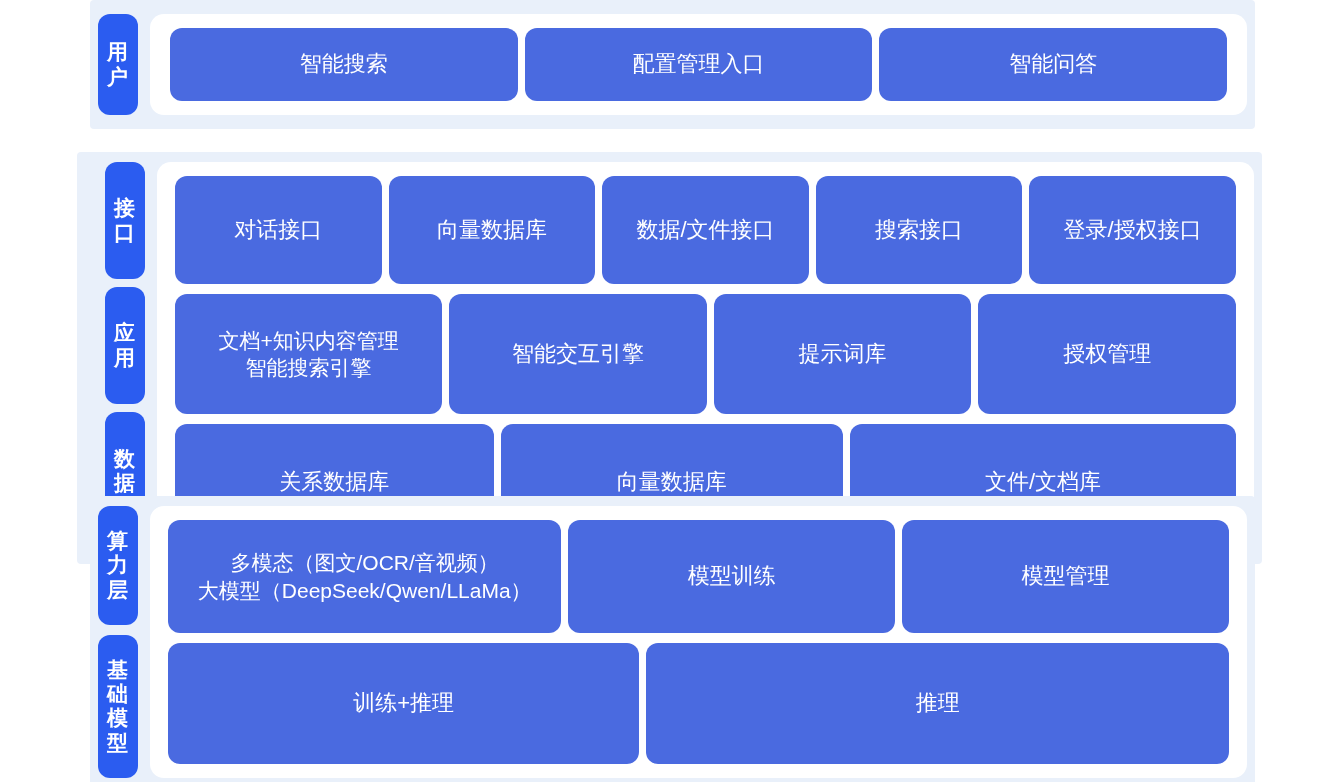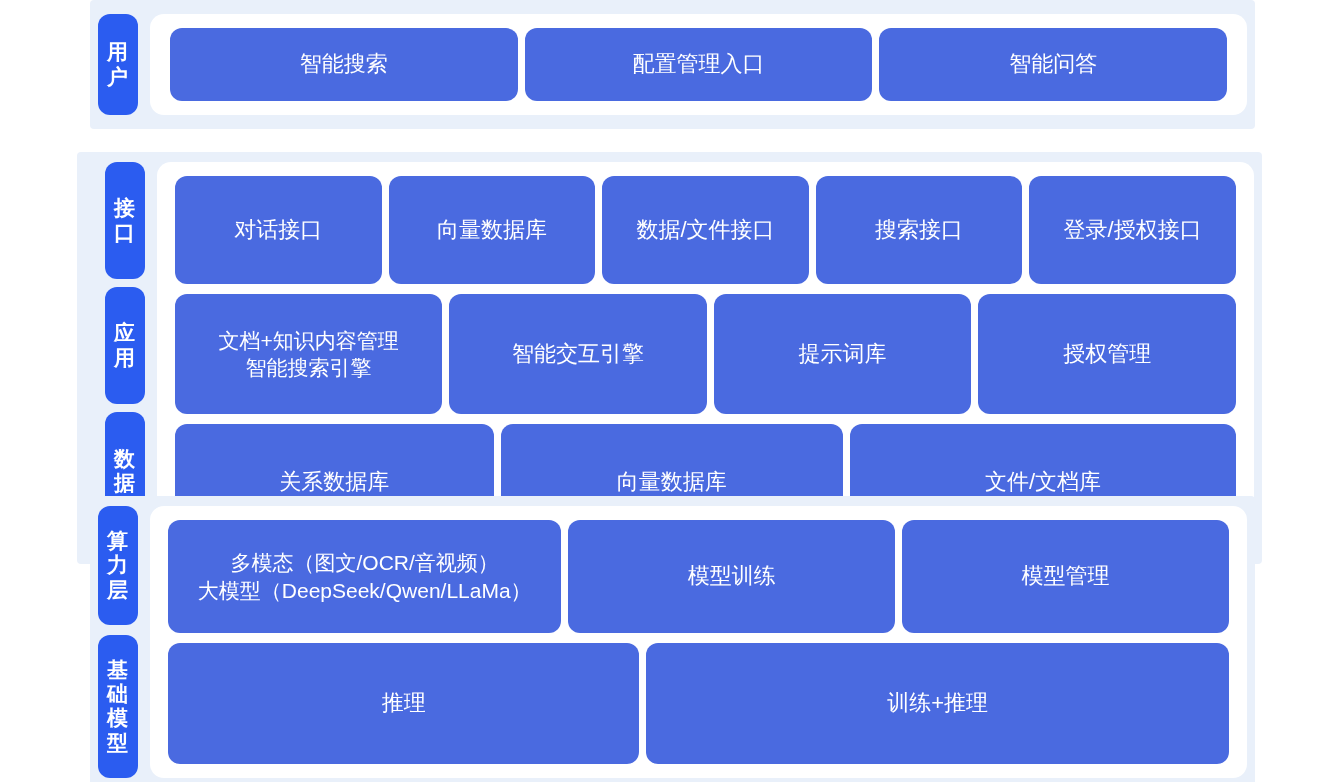--- a/index.html
+++ b/index.html
@@ -223,21 +223,21 @@
           <div>
             <div>多模态（图文/OCR/音视频）</div>
             <div>大模型（DeepSeek/Qwen/LLaMa）</div>
           </div>
         </div>
         <div class="box">模型训练</div>
         <div class="box">模型管理</div>
       </div>
 
       <div class="row row-power">
+        <div class="box">训练+推理</div>
         <div class="box">推理</div>
-        <div class="box">训练+推理</div>
       </div>
 
     </div>
   </div>
 
   <div class="baseline"></div>
 </div>
 
 </body></html>

